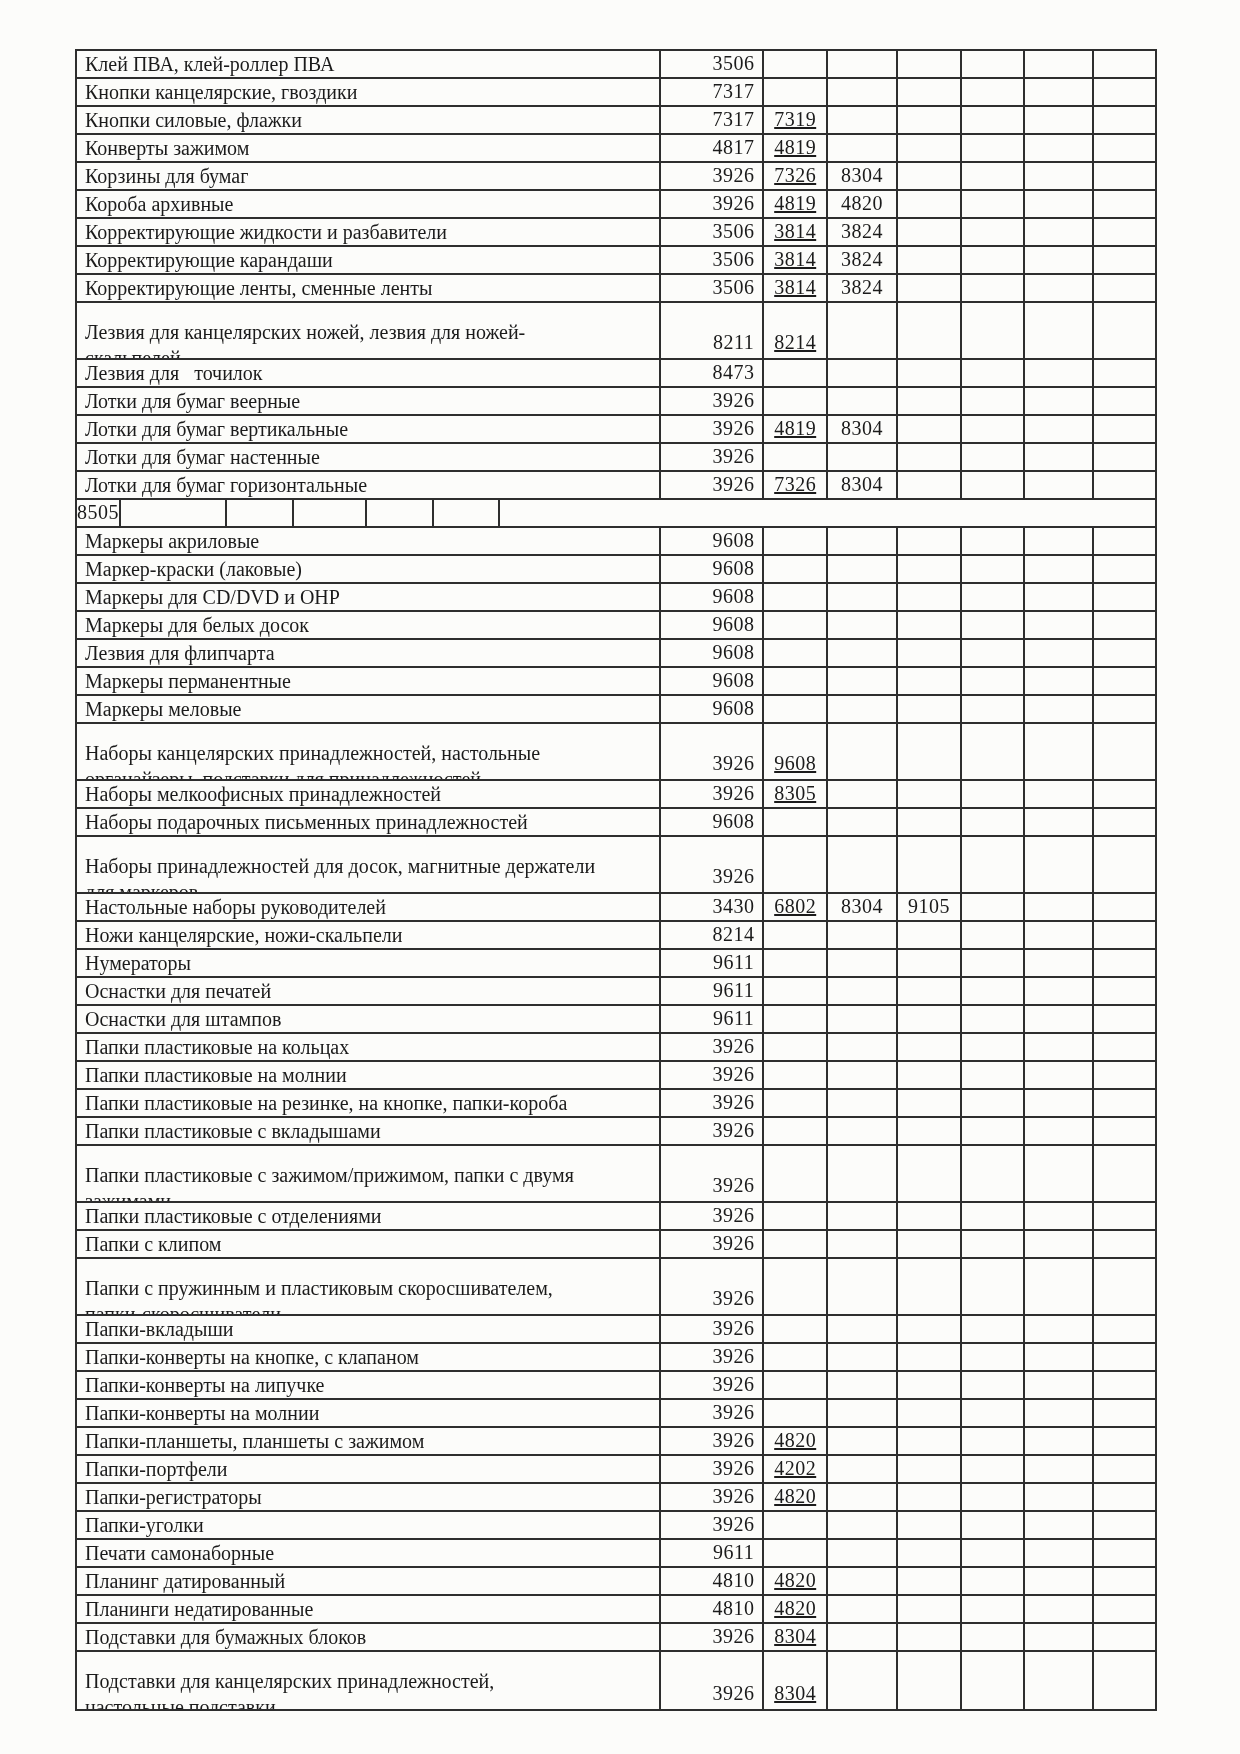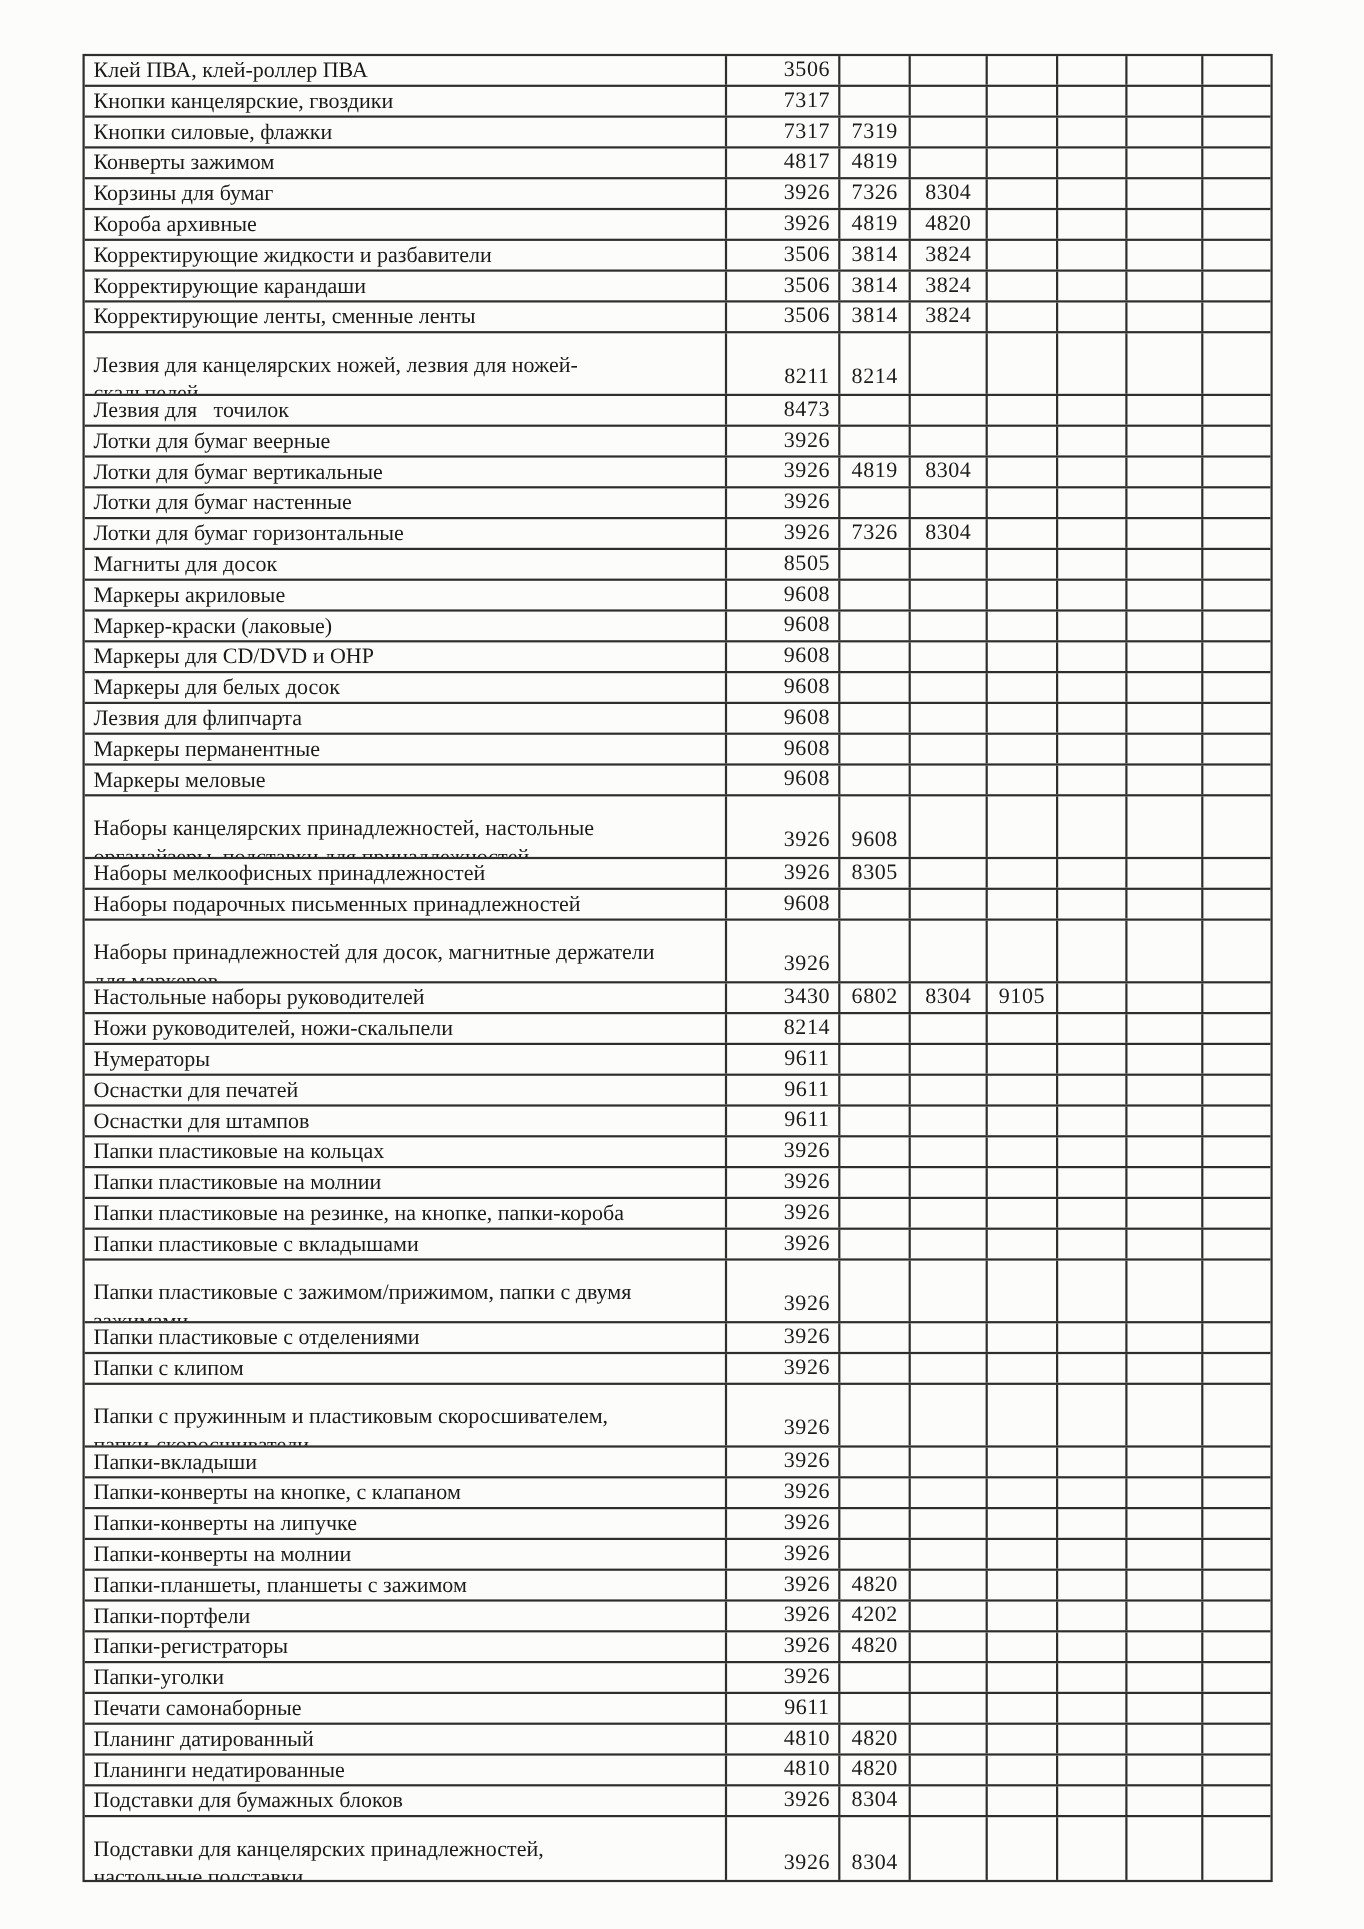--- a/index.html
+++ b/index.html
@@ -64,21 +64,21 @@
     font-size:20px;
     letter-spacing:0.5px;
     padding-bottom:1px;
   }
   .row.double .cell-code{
     align-items:flex-end;
     padding-bottom:4px;
   }
   
   .cell-code:nth-child(2){ width:62px;margin-left:44px; }
-  .cell-code:nth-child(3){ width:67px; }
+  .cell-code:nth-child(3){ width:67px;text-decoration:underline; }
   .cell-code:nth-child(4){ width:73px; }
   .cell-code:nth-child(5){ width:67px; }
   .cell-code:nth-child(6){ width:66px; }
   .cell-code:nth-child(7){ width:72px; }
   .cell-code:nth-child(8){ width:64px; }
 </style>
 </head>
 <body>
 
 <div class="page">
@@ -243,21 +243,20 @@
     <div class="cell cell-code">3926</div>
     <div class="cell cell-code">7326</div>
     <div class="cell cell-code">8304</div>
     <div class="cell cell-code"></div>
     <div class="cell cell-code"></div>
     <div class="cell cell-code"></div>
     <div class="cell cell-code"></div>
   </div>
 
   <div class="row">
-    <div class="cell cell-name">Магниты для досок</div>
     <div class="cell cell-code">8505</div>
     <div class="cell cell-code"></div>
     <div class="cell cell-code"></div>
     <div class="cell cell-code"></div>
     <div class="cell cell-code"></div>
     <div class="cell cell-code"></div>
     <div class="cell cell-code"></div>
   </div>
 
   <div class="row">
@@ -388,21 +387,21 @@
     <div class="cell cell-code">3430</div>
     <div class="cell cell-code">6802</div>
     <div class="cell cell-code">8304</div>
     <div class="cell cell-code">9105</div>
     <div class="cell cell-code"></div>
     <div class="cell cell-code"></div>
     <div class="cell cell-code"></div>
   </div>
 
   <div class="row">
-    <div class="cell cell-name">Ножи руководителей, ножи-скальпели</div>
+    <div class="cell cell-name">Ножи канцелярские, ножи-скальпели</div>
     <div class="cell cell-code">8214</div>
     <div class="cell cell-code"></div>
     <div class="cell cell-code"></div>
     <div class="cell cell-code"></div>
     <div class="cell cell-code"></div>
     <div class="cell cell-code"></div>
     <div class="cell cell-code"></div>
   </div>
 
   <div class="row">

